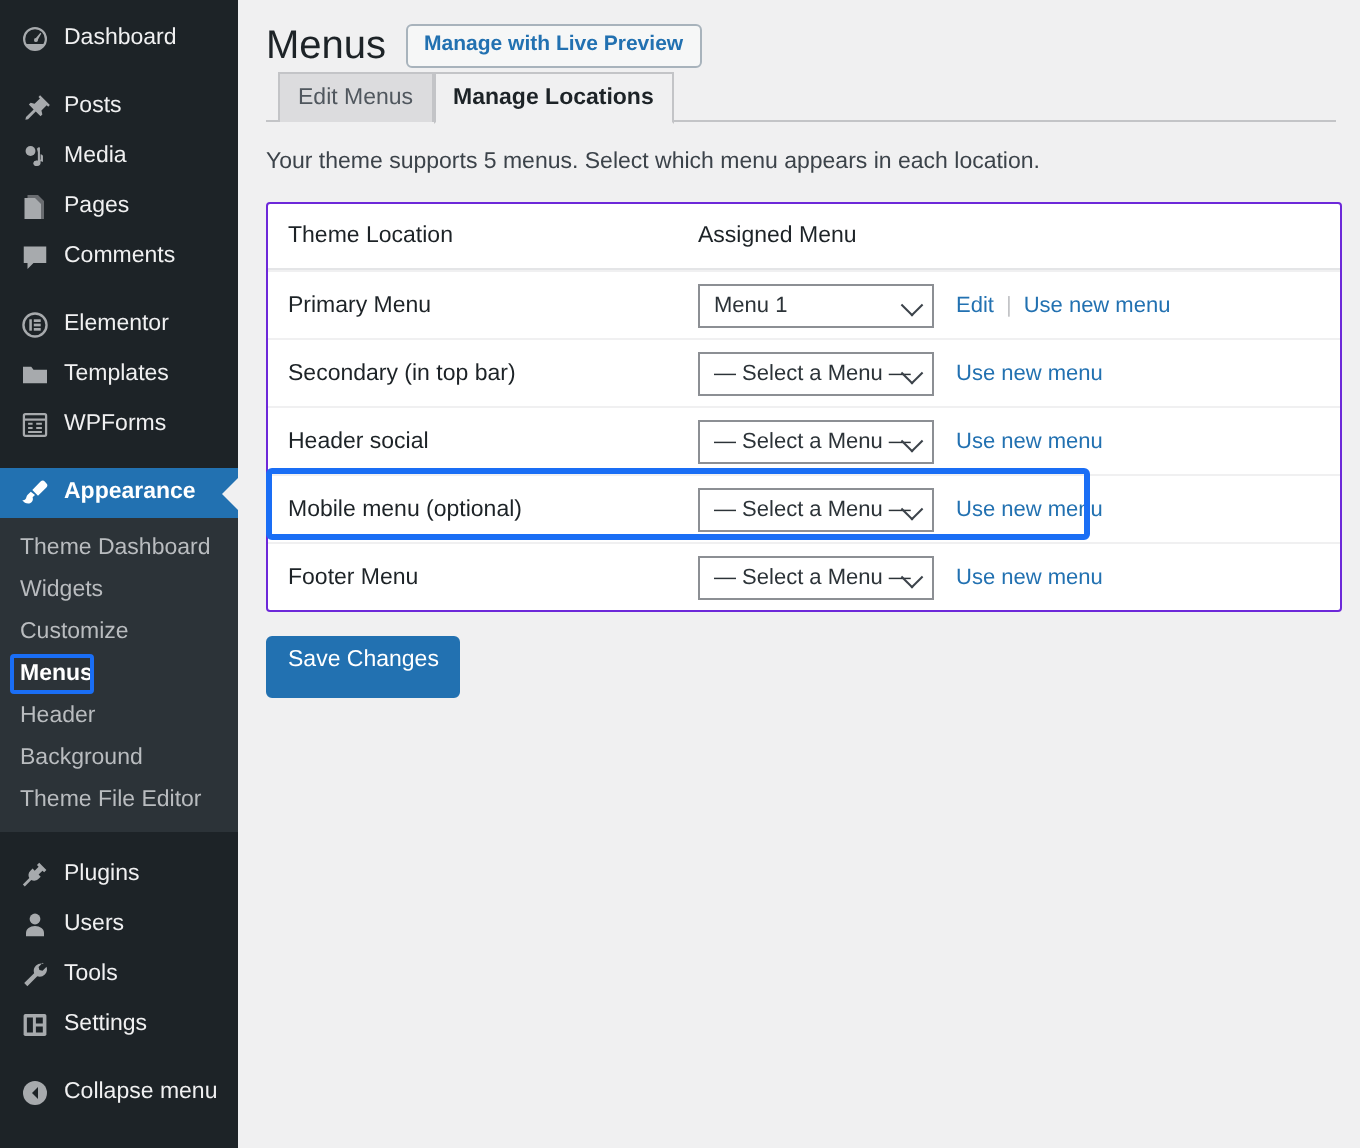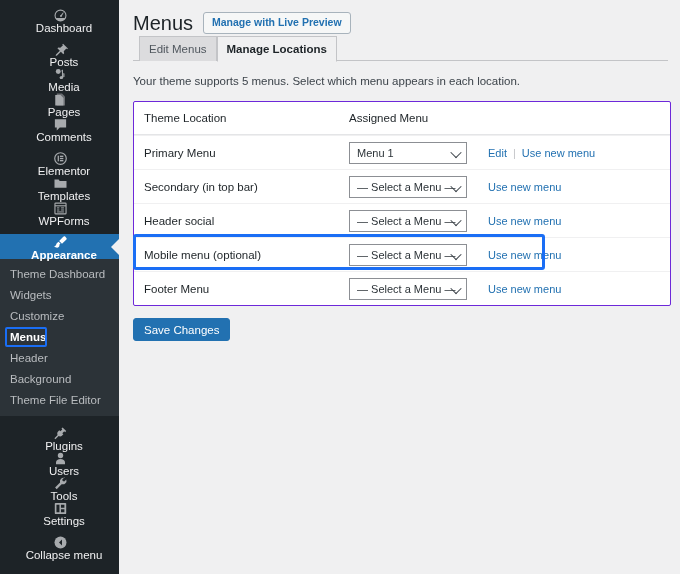--- a/index.html
+++ b/index.html
@@ -21,21 +21,20 @@
   .menu-top { padding-top: 7px; }
   .menu-item {
     position: relative;
     display: flex; align-items: center;
     height: 25px;
     padding-left: 9px;
     font-size: 11.5px;
     color: #f0f0f1;
     cursor: pointer;
     white-space: nowrap;
-    flex-direction: column;
   }
   .menu-item .mi-icon {
     width: 16px; height: 16px;
     margin-right: 7px;
     display: inline-flex; align-items: center; justify-content: center;
     color: #a7aaad;
     flex: 0 0 16px;
   }
   .menu-item .mi-icon svg { display: block; }
   .menu-item .mi-label { line-height: 1; }
@@ -212,21 +211,21 @@
     position: absolute;
     right: 6px; top: 50%;
     width: 8px; height: 8px;
     margin-top: -3px;
     border-right: 1.6px solid #3c434a;
     border-bottom: 1.6px solid #3c434a;
     transform: rotate(45deg) translate(-1px,-1px);
   }
 
   .row-links {
-    margin-left: 21px;
+    margin-left: 11px;
     display: flex;
     align-items: center;
     font-size: 11px;
     white-space: nowrap;
   }
   .row-link {
     color: #2271b1;
     cursor: pointer;
     text-decoration: none;
   }
@@ -247,21 +246,21 @@
   }
 
   .save-btn {
     margin-top: 12px;
     display: inline-block;
     background: #2271b1;
     color: #fff;
     font-size: 11.5px;
     border: 1px solid #2271b1;
     border-radius: 3px;
-    padding: 5px 10px 2px 10px;
+    padding: 5px 10px 10px 10px;
     cursor: pointer;
     line-height: 1.2;
   }
 </style>
 </head>
 <body>
 
 <div id="root">
 
   <nav id="sidebar">

